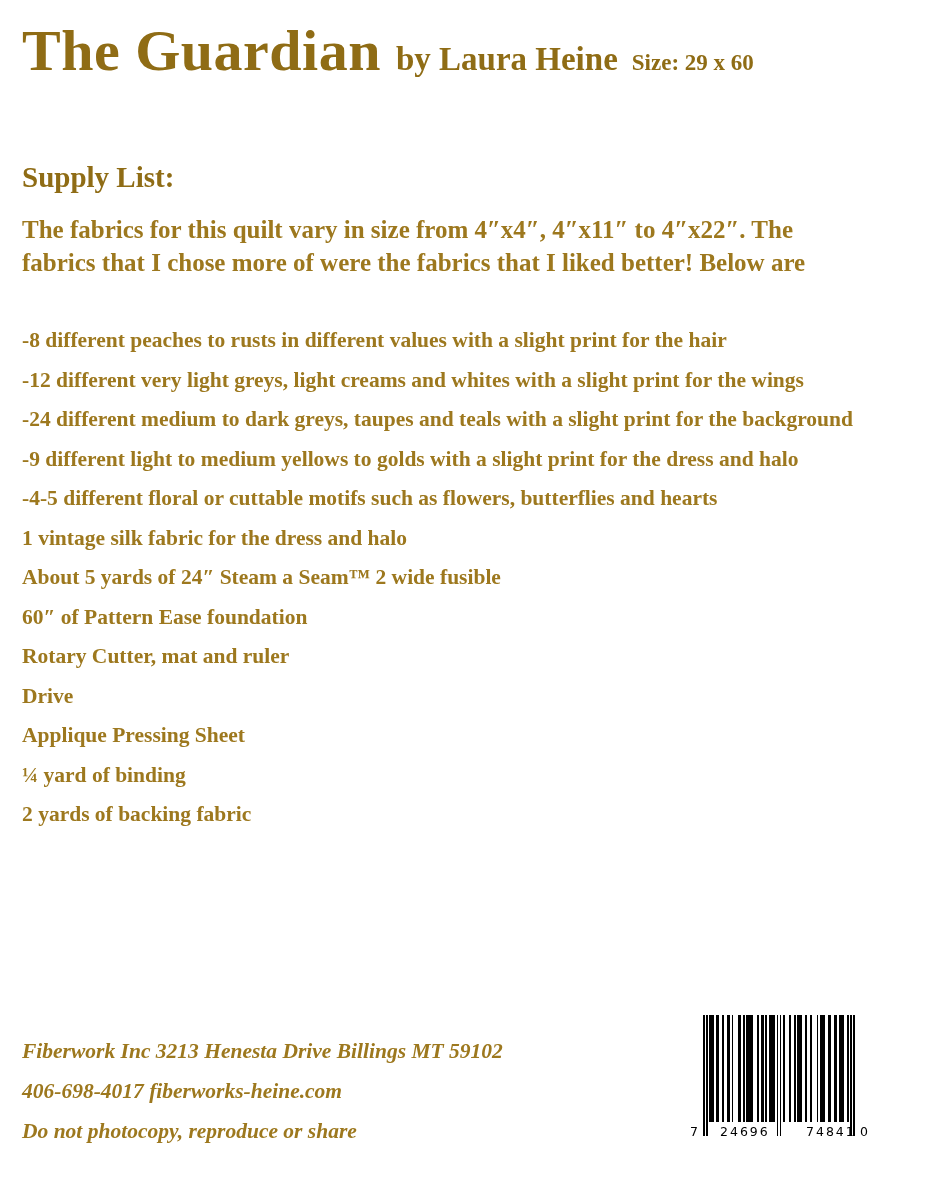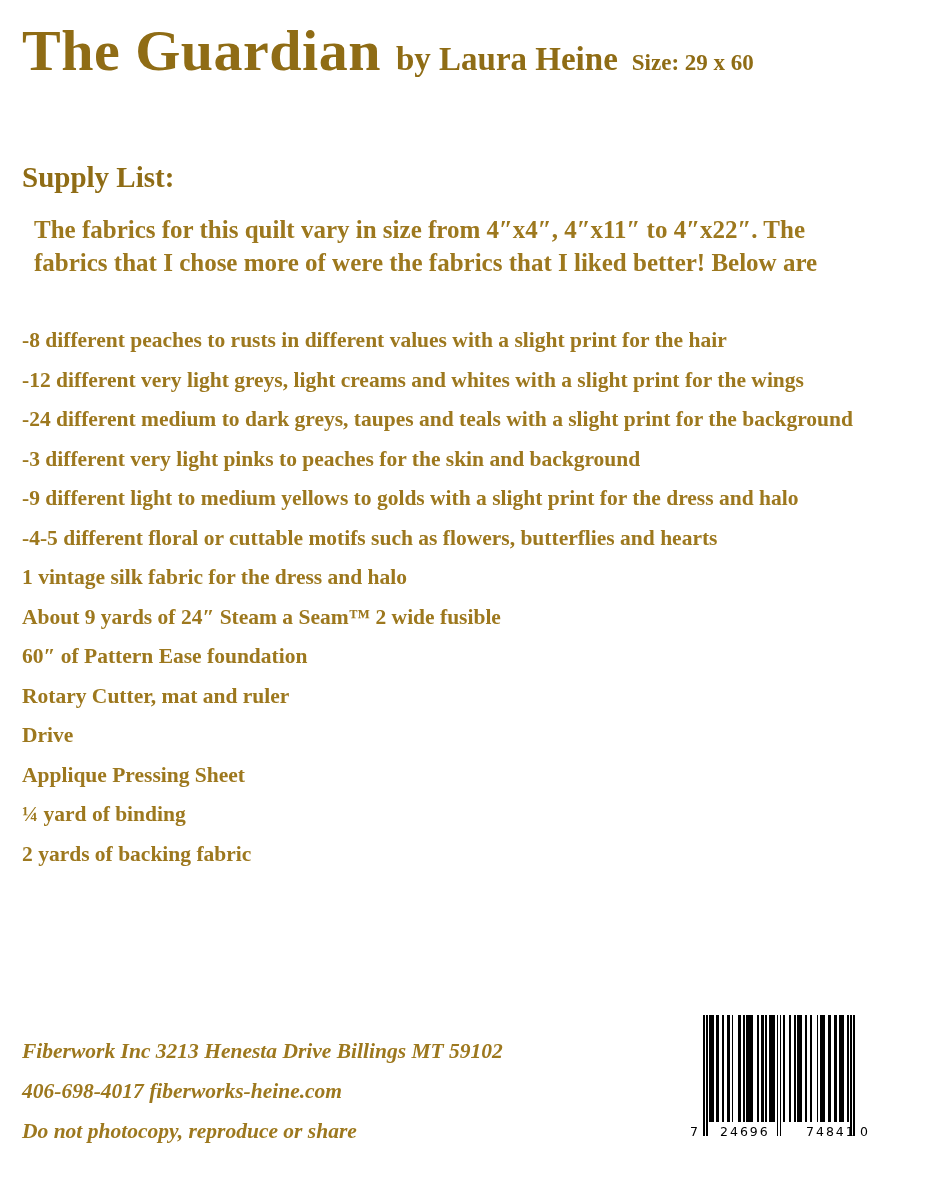--- a/index.html
+++ b/index.html
@@ -35,21 +35,21 @@
     font-size:23px; line-height:1; margin-left:14px;
     color:var(--gold-dark);
     text-align:right;
   }
   .supply-heading{
     position:absolute; top:162px; left:22px;
     font-size:29px; line-height:1.1;
     color:var(--gold-dark);
   }
   .intro{
-    position:absolute; top:213px; left:34px; width:890px;
+    position:absolute; top:213px; left:22px; width:890px;
     font-size:25px; line-height:33px;
   }
   .items{
     position:absolute; top:329px; left:22px; width:890px;
   }
   .items p{
     font-size:21.5px; line-height:22px;
     margin:0 0 17.5px 0;
   }
   .footer{
@@ -99,25 +99,24 @@
 
   <div class="intro">
     <div>The fabrics for this quilt vary in size from 4″x4″, 4″x11″ to 4″x22″.  The</div>
     <div>fabrics that I chose more of were the fabrics that I liked better! Below are</div>
   </div>
 
   <div class="items">
     <p>-8 different peaches to rusts in different values with a slight print for the hair</p>
     <p>-12 different very light greys, light creams and whites with a slight print for the wings</p>
     <p>-24 different medium to dark greys, taupes and teals with a slight print for the background</p>
-    <p>-3 different very light pinks to peaches for the skin and background</p>
     <p>-9 different light to medium yellows to golds with a slight print for the dress and halo</p>
     <p>-4-5 different floral or cuttable motifs such as flowers, butterflies and hearts</p>
     <p>1 vintage silk fabric for the dress and halo</p>
-    <p>About 9 yards of 24″  Steam a Seam™ 2  wide fusible</p>
+    <p>About 5 yards of 24″  Steam a Seam™ 2  wide fusible</p>
     <p>60″ of Pattern Ease foundation</p>
     <p>Rotary Cutter, mat and ruler</p>
     <p>Drive</p>
     <p>Applique Pressing Sheet</p>
     <p>¼ yard of binding</p>
     <p>2 yards of backing fabric</p>
   </div>
 
   <div class="footer">
     <p>Fiberwork Inc 3213 Henesta Drive Billings MT 59102</p>

